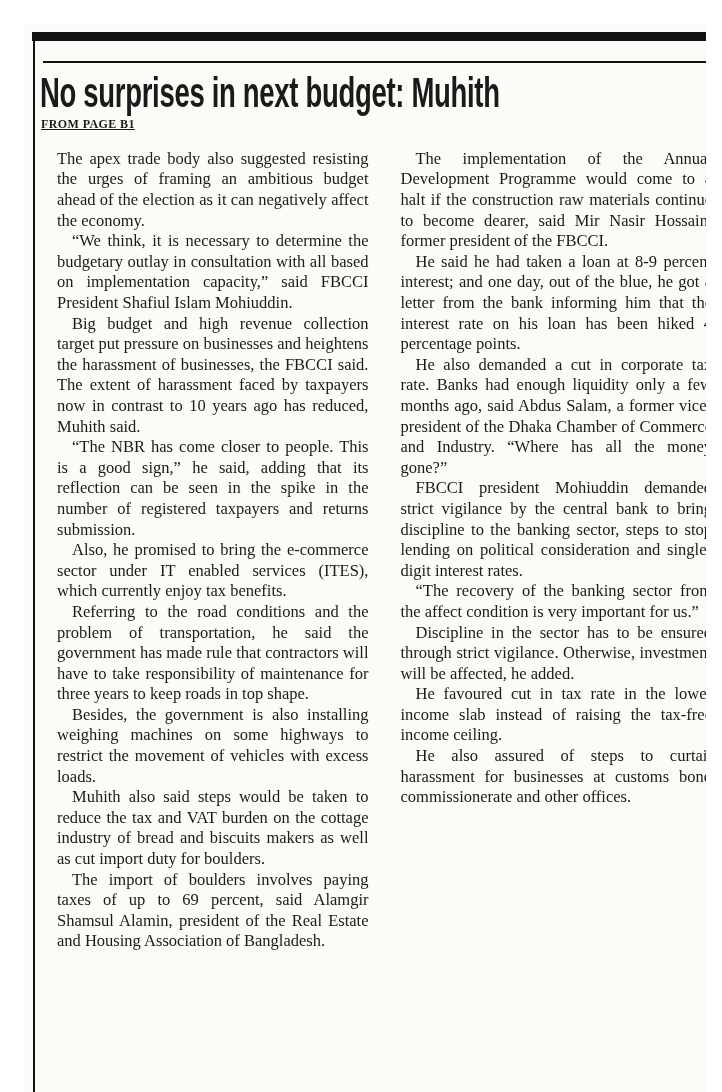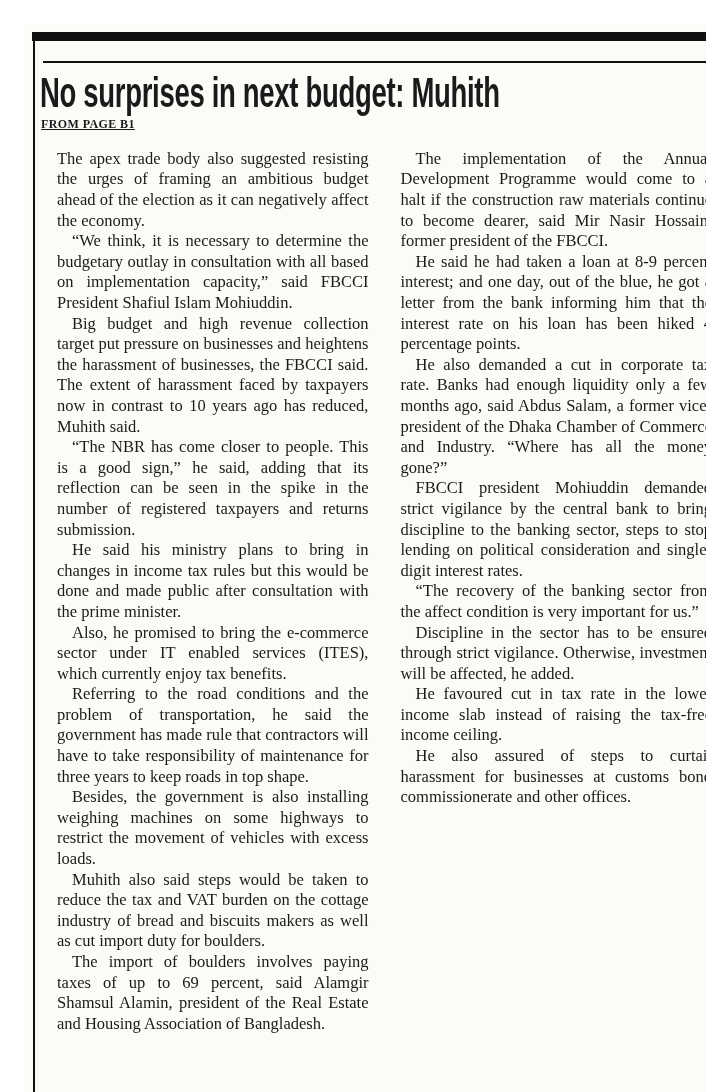--- a/index.html
+++ b/index.html
@@ -70,21 +70,20 @@
   <div class="frame">
     <div class="rule"></div>
     <h1 class="headline">No surprises in next budget: Muhith</h1>
     <div class="kicker">FROM PAGE B1</div>
     <div class="columns">
       <div class="col col-left">
           <p>The apex trade body also suggested resisting the urges of framing an ambitious budget ahead of the election as it can negatively affect the economy.</p>
           <p>“We think, it is necessary to determine the budgetary outlay in consultation with all based on implementation capacity,” said FBCCI President Shafiul Islam Mohiuddin.</p>
           <p>Big budget and high revenue collection target put pressure on businesses and heightens the harassment of businesses, the FBCCI said. The extent of harassment faced by taxpayers now in contrast to 10 years ago has reduced, Muhith said.</p>
           <p>“The NBR has come closer to people. This is a good sign,” he said, adding that its reflection can be seen in the spike in the number of registered taxpayers and returns submission.</p>
-          <p>He said his ministry plans to bring in changes in income tax rules but this would be done and made public after consultation with the prime minister.</p>
           <p>Also, he promised to bring the e-commerce sector under IT enabled services (ITES), which currently enjoy tax benefits.</p>
           <p>Referring to the road conditions and the problem of transportation, he said the government has made rule that contractors will have to take responsibility of maintenance for three years to keep roads in top shape.</p>
           <p>Besides, the government is also installing weighing machines on some highways to restrict the movement of vehicles with excess loads.</p>
           <p>Muhith also said steps would be taken to reduce the tax and VAT burden on the cottage industry of bread and biscuits makers as well as cut import duty for boulders.</p>
           <p>The import of boulders involves paying taxes of up to 69 percent, said Alamgir Shamsul Alamin, president of the Real Estate and Housing Association of Bangladesh.</p>
         </div>
       <div class="col col-right">
           <p>The implementation of the Annual Development Programme would come to a halt if the construction raw materials continue to become dearer, said Mir Nasir Hossain, former president of the FBCCI.</p>
           <p>He said he had taken a loan at 8-9 percent interest; and one day, out of the blue, he got a letter from the bank informing him that the interest rate on his loan has been hiked 4 percentage points.</p>
           <p>He also demanded a cut in corporate tax rate. Banks had enough liquidity only a few months ago, said Abdus Salam, a former vice-president of the Dhaka Chamber of Commerce and Industry. “Where has all the money gone?”</p>

